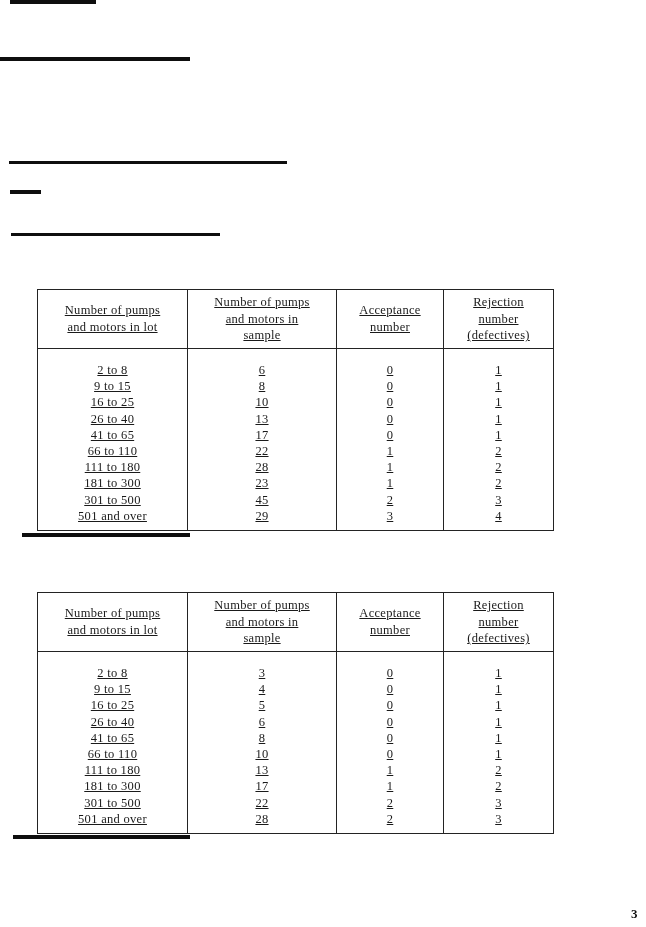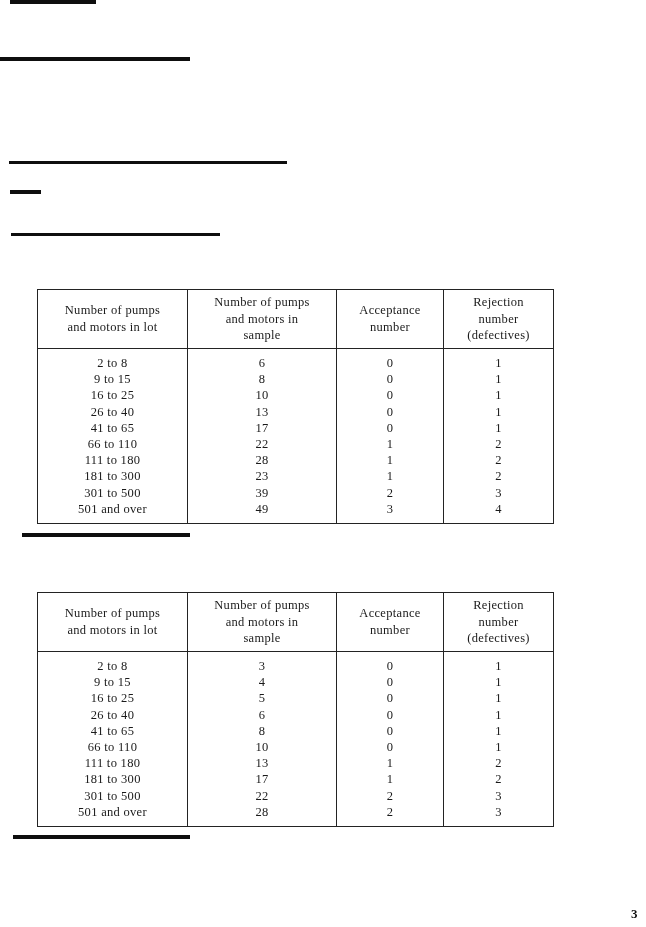--- a/index.html
+++ b/index.html
@@ -29,20 +29,21 @@
   .rule-7 { left: 13px; top: 835px; width: 177px; height: 4px;   }
 
   table.sampling {
     position: absolute;
     left: 37px;
     width: 516px;
     border-collapse: collapse;
     table-layout: fixed;
     background: #ffffff;
     border: 1.6px solid #232323;
+    text-decoration: underline;
   }
   .table-1 { top: 289px; }
   .table-2 { top: 592px; }
 
   col.c1 { width: 150px; }
   col.c2 { width: 149px; }
   col.c3 { width: 107px; }
   col.c4 { width: 110px; }
 
   table.sampling th {
@@ -63,21 +64,21 @@
   }
   table.sampling td {
     text-align: center;
     vertical-align: middle;
     font-size: 12.5px;
     line-height: 16.2px;
     height: 16.2px;
     padding: 0;
     letter-spacing: 0.3px;
   }
-  table.sampling tbody tr:first-child td { padding-top: 6px; }
+  table.sampling tbody tr:first-child td { padding-top: 13px; }
   table.sampling tbody tr:last-child td  { padding-bottom: 6px; }
 
   .page-number {
     position: absolute;
     left: 631px;
     top: 906px;
     font-size: 13px;
     font-weight: bold;
     color: #111111;
   }
@@ -158,27 +159,27 @@
           <td>2</td>
         </tr>
         <tr>
           <td>181 to 300</td>
           <td>23</td>
           <td>1</td>
           <td>2</td>
         </tr>
         <tr>
           <td>301 to 500</td>
-          <td>39</td>
+          <td>45</td>
           <td>2</td>
           <td>3</td>
         </tr>
         <tr>
           <td>501 and over</td>
-          <td>49</td>
+          <td>29</td>
           <td>3</td>
           <td>4</td>
         </tr>
       </tbody>
     </table>
 
   <div class="rule rule-6"></div>
 
   <table class="sampling table-2">
     <colgroup>

